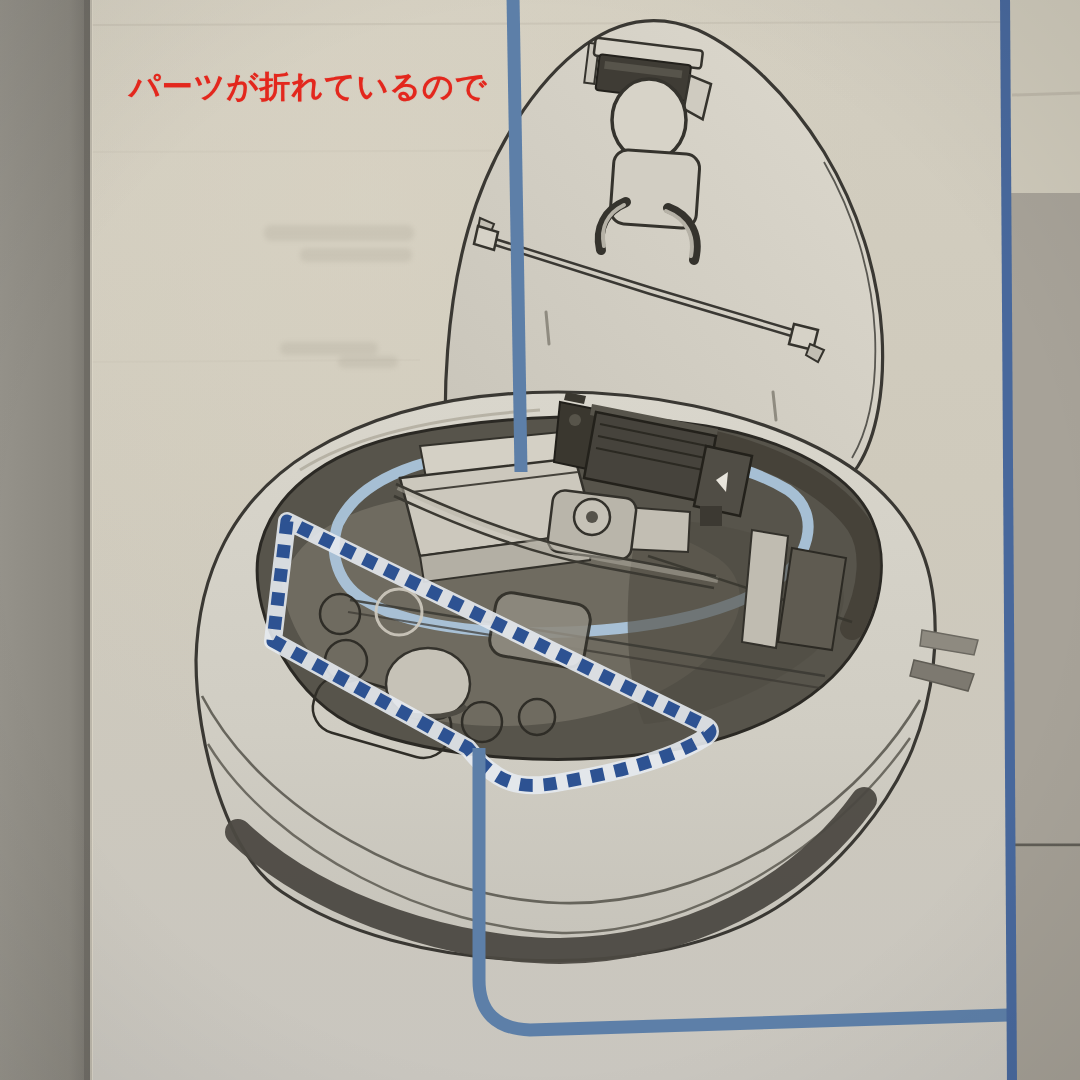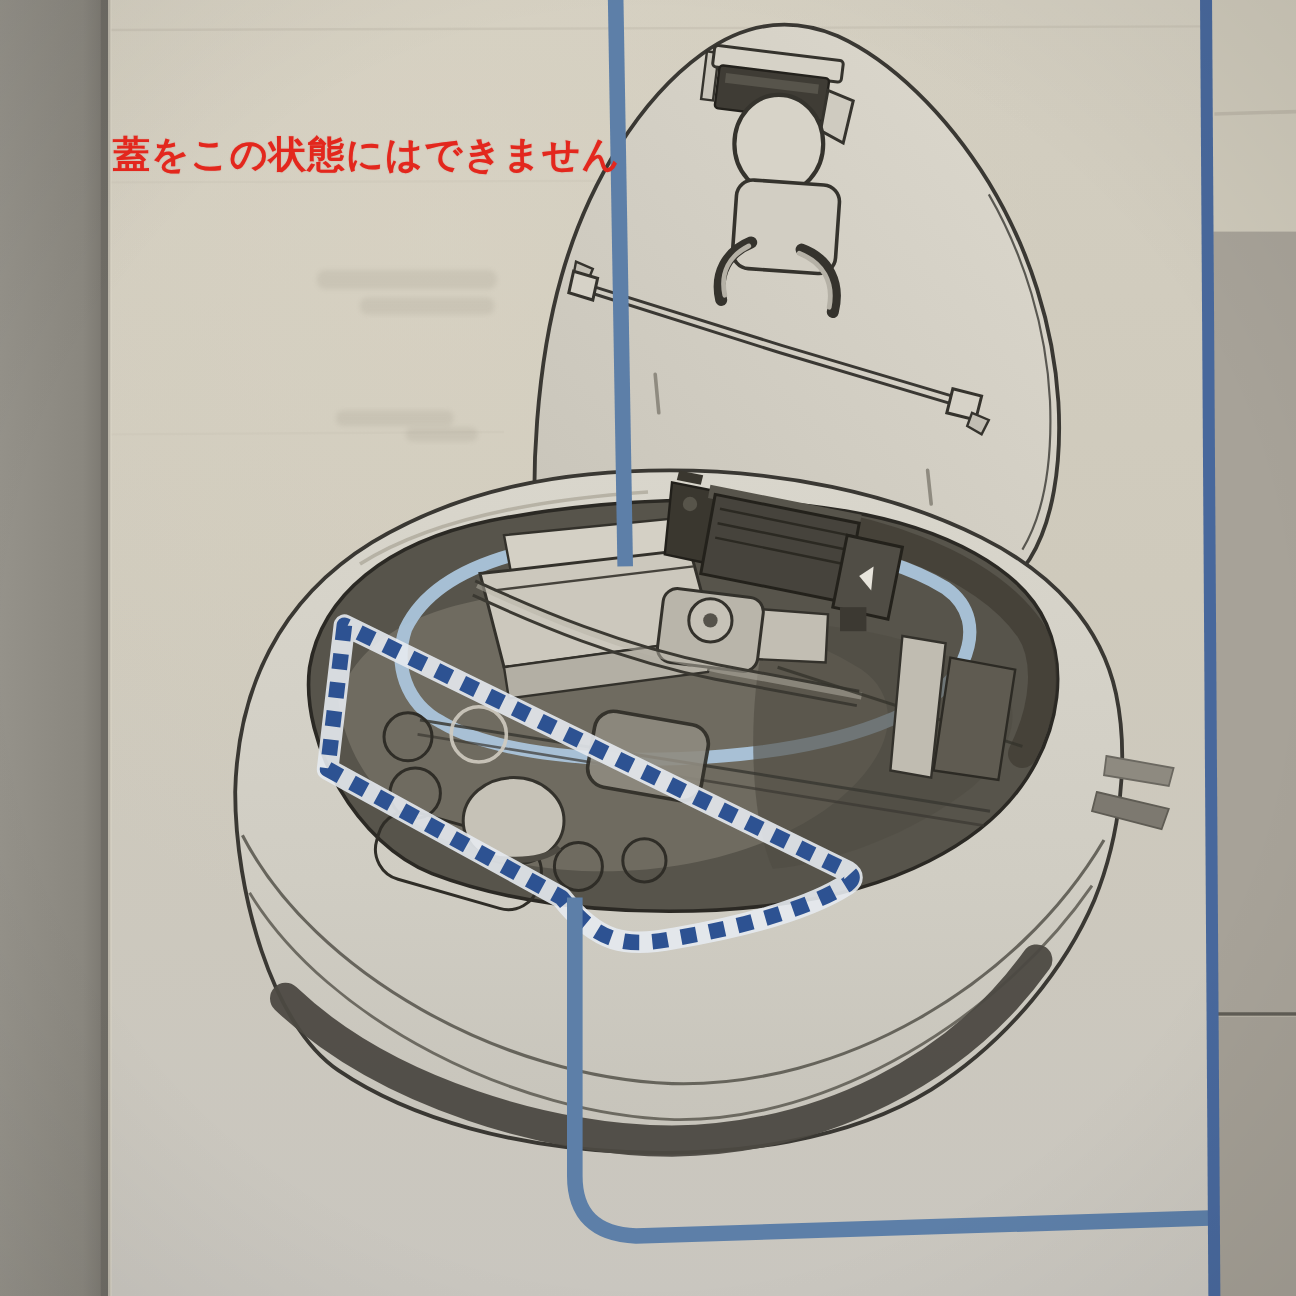--- a/index.html
+++ b/index.html
@@ -228,15 +228,15 @@
   <g fill="none" stroke="#5d7fa8">
     <path d="M513,-4 L521,472" stroke-width="13"></path>
     <path d="M479,748 L479,980 Q479,1028 530,1030 L1008,1015" stroke-width="13"></path>
   </g>
 
   <path d="M1005,-4 L1012,1084" fill="none" stroke="#48689c" stroke-width="10"></path>
 
   <rect x="0" y="0" width="1080" height="1080" fill="url(#vign)"></rect>
 </svg>
 
-<div class="annot l2">蓋をこの状態にはできません</div>
+<div class="annot l1">パーツが折れているので</div>
 
 </div>
 
 </body></html>

